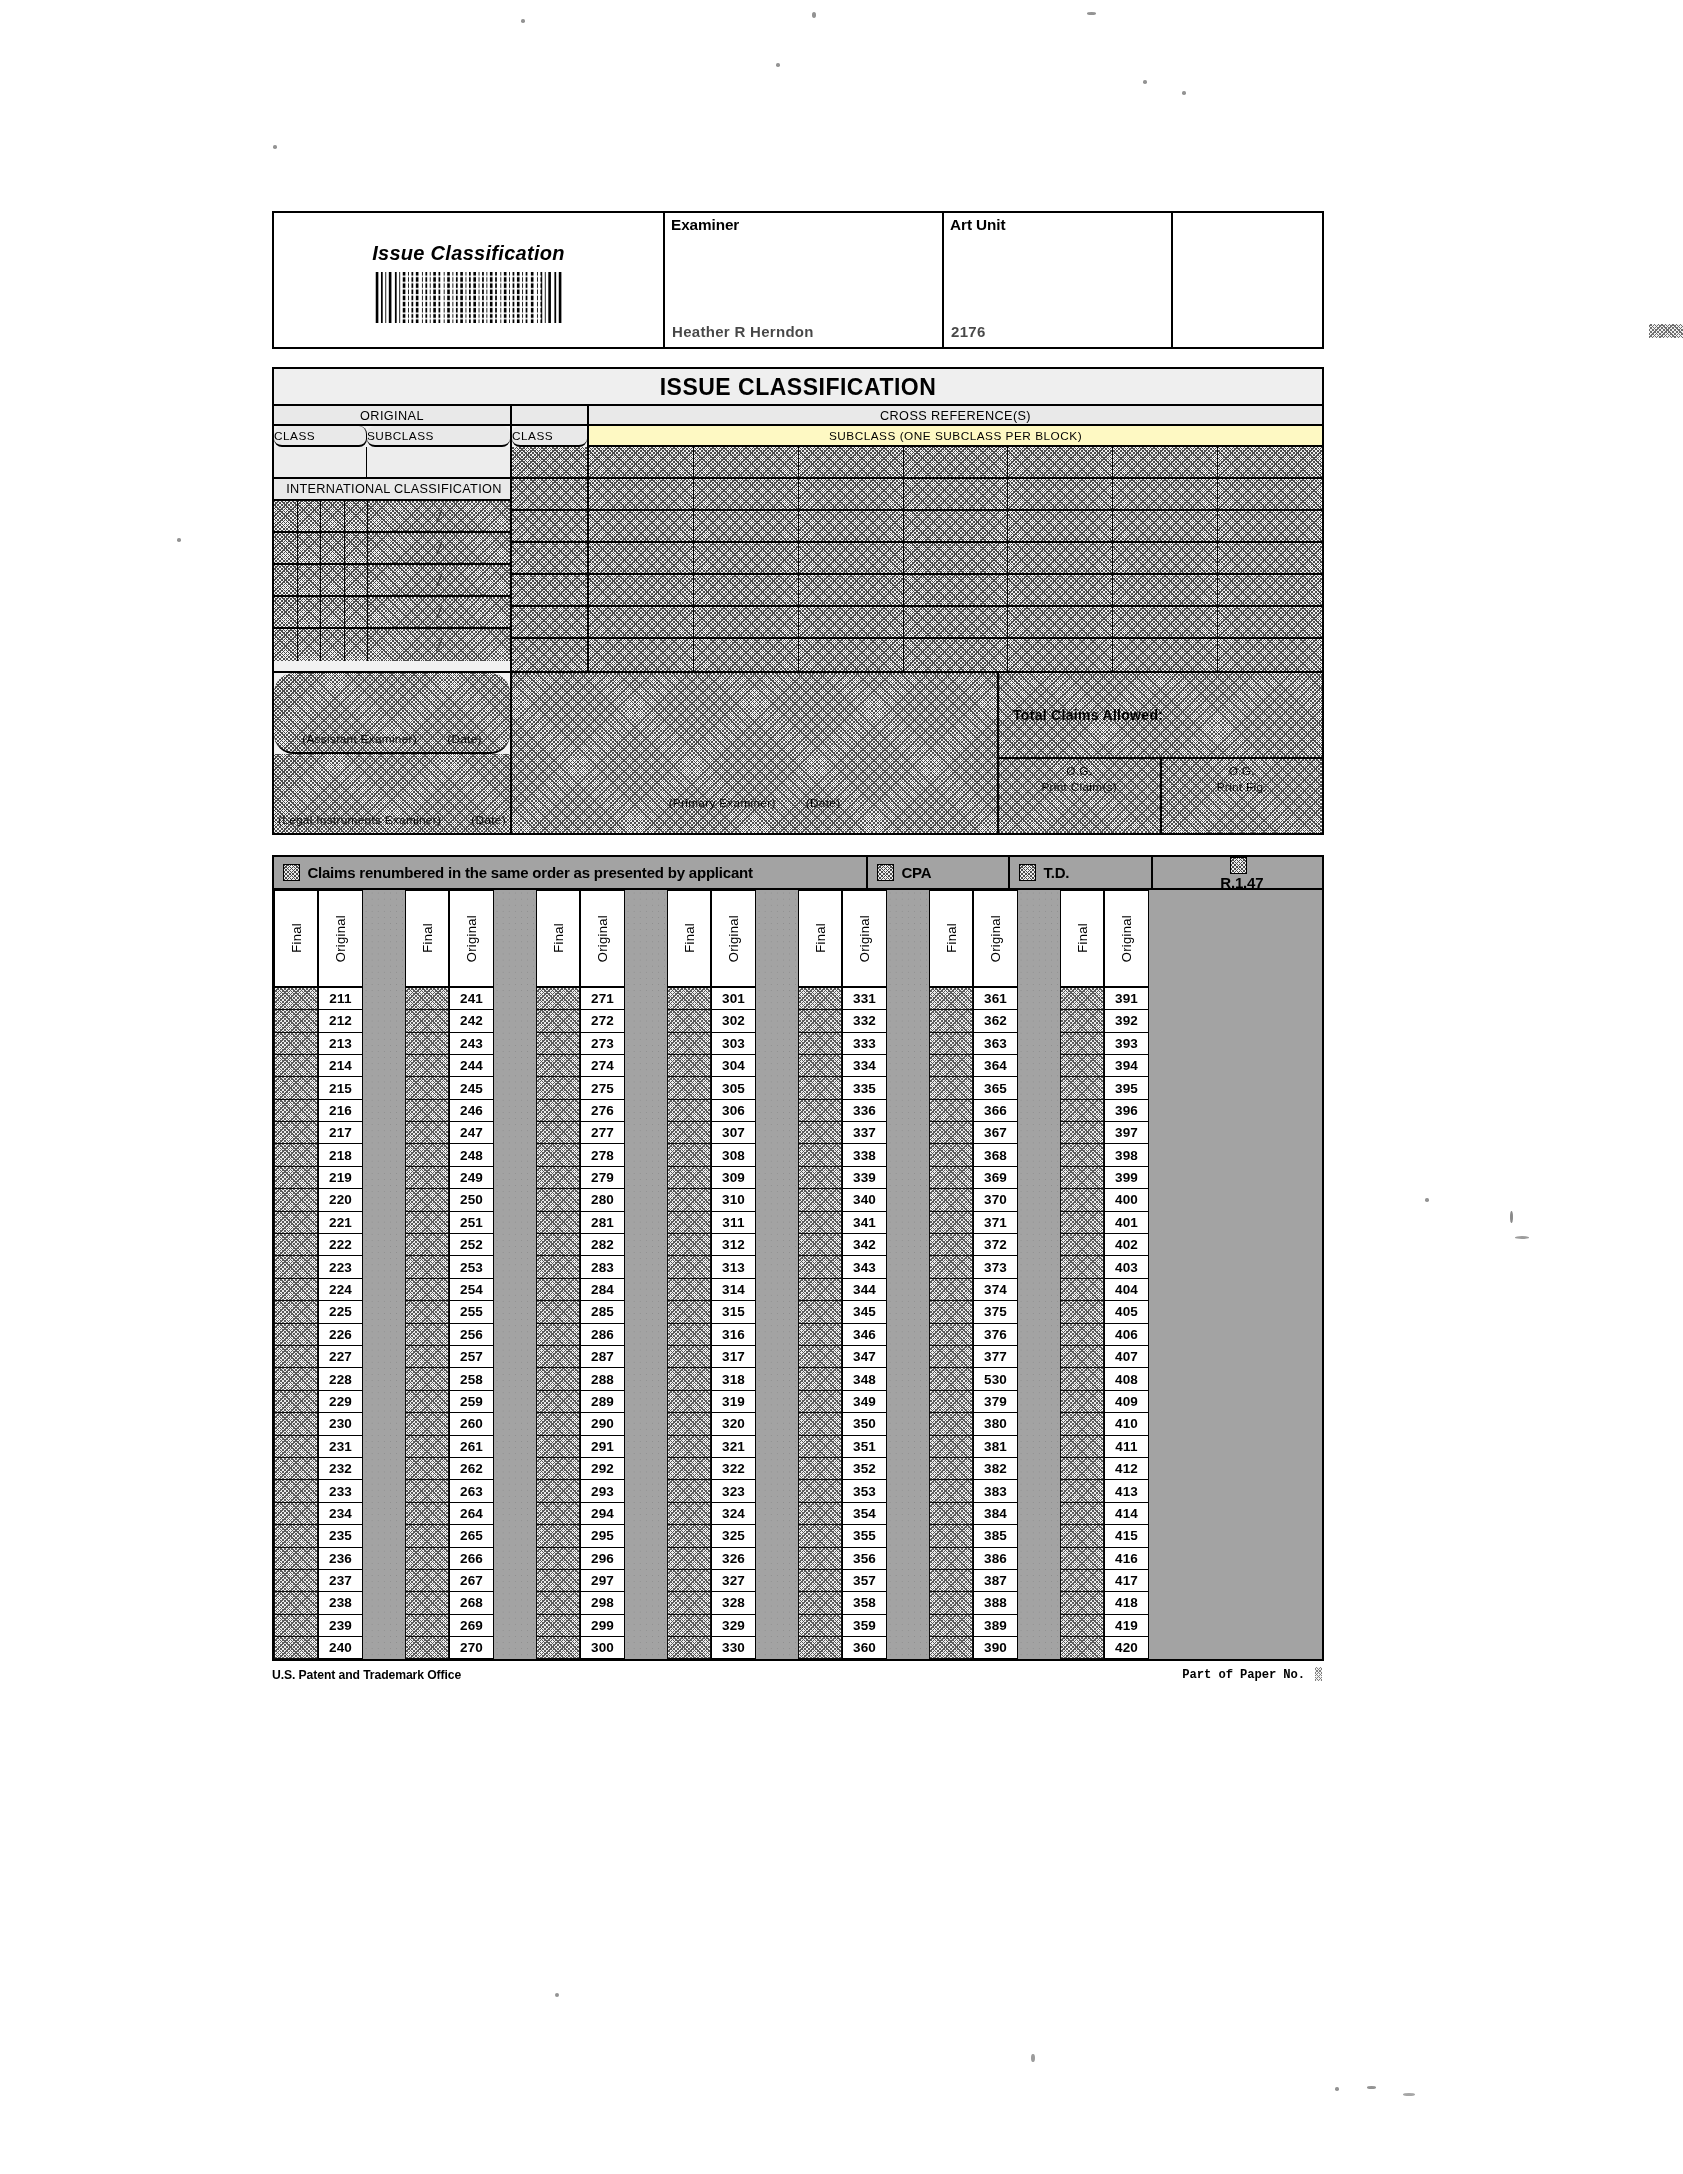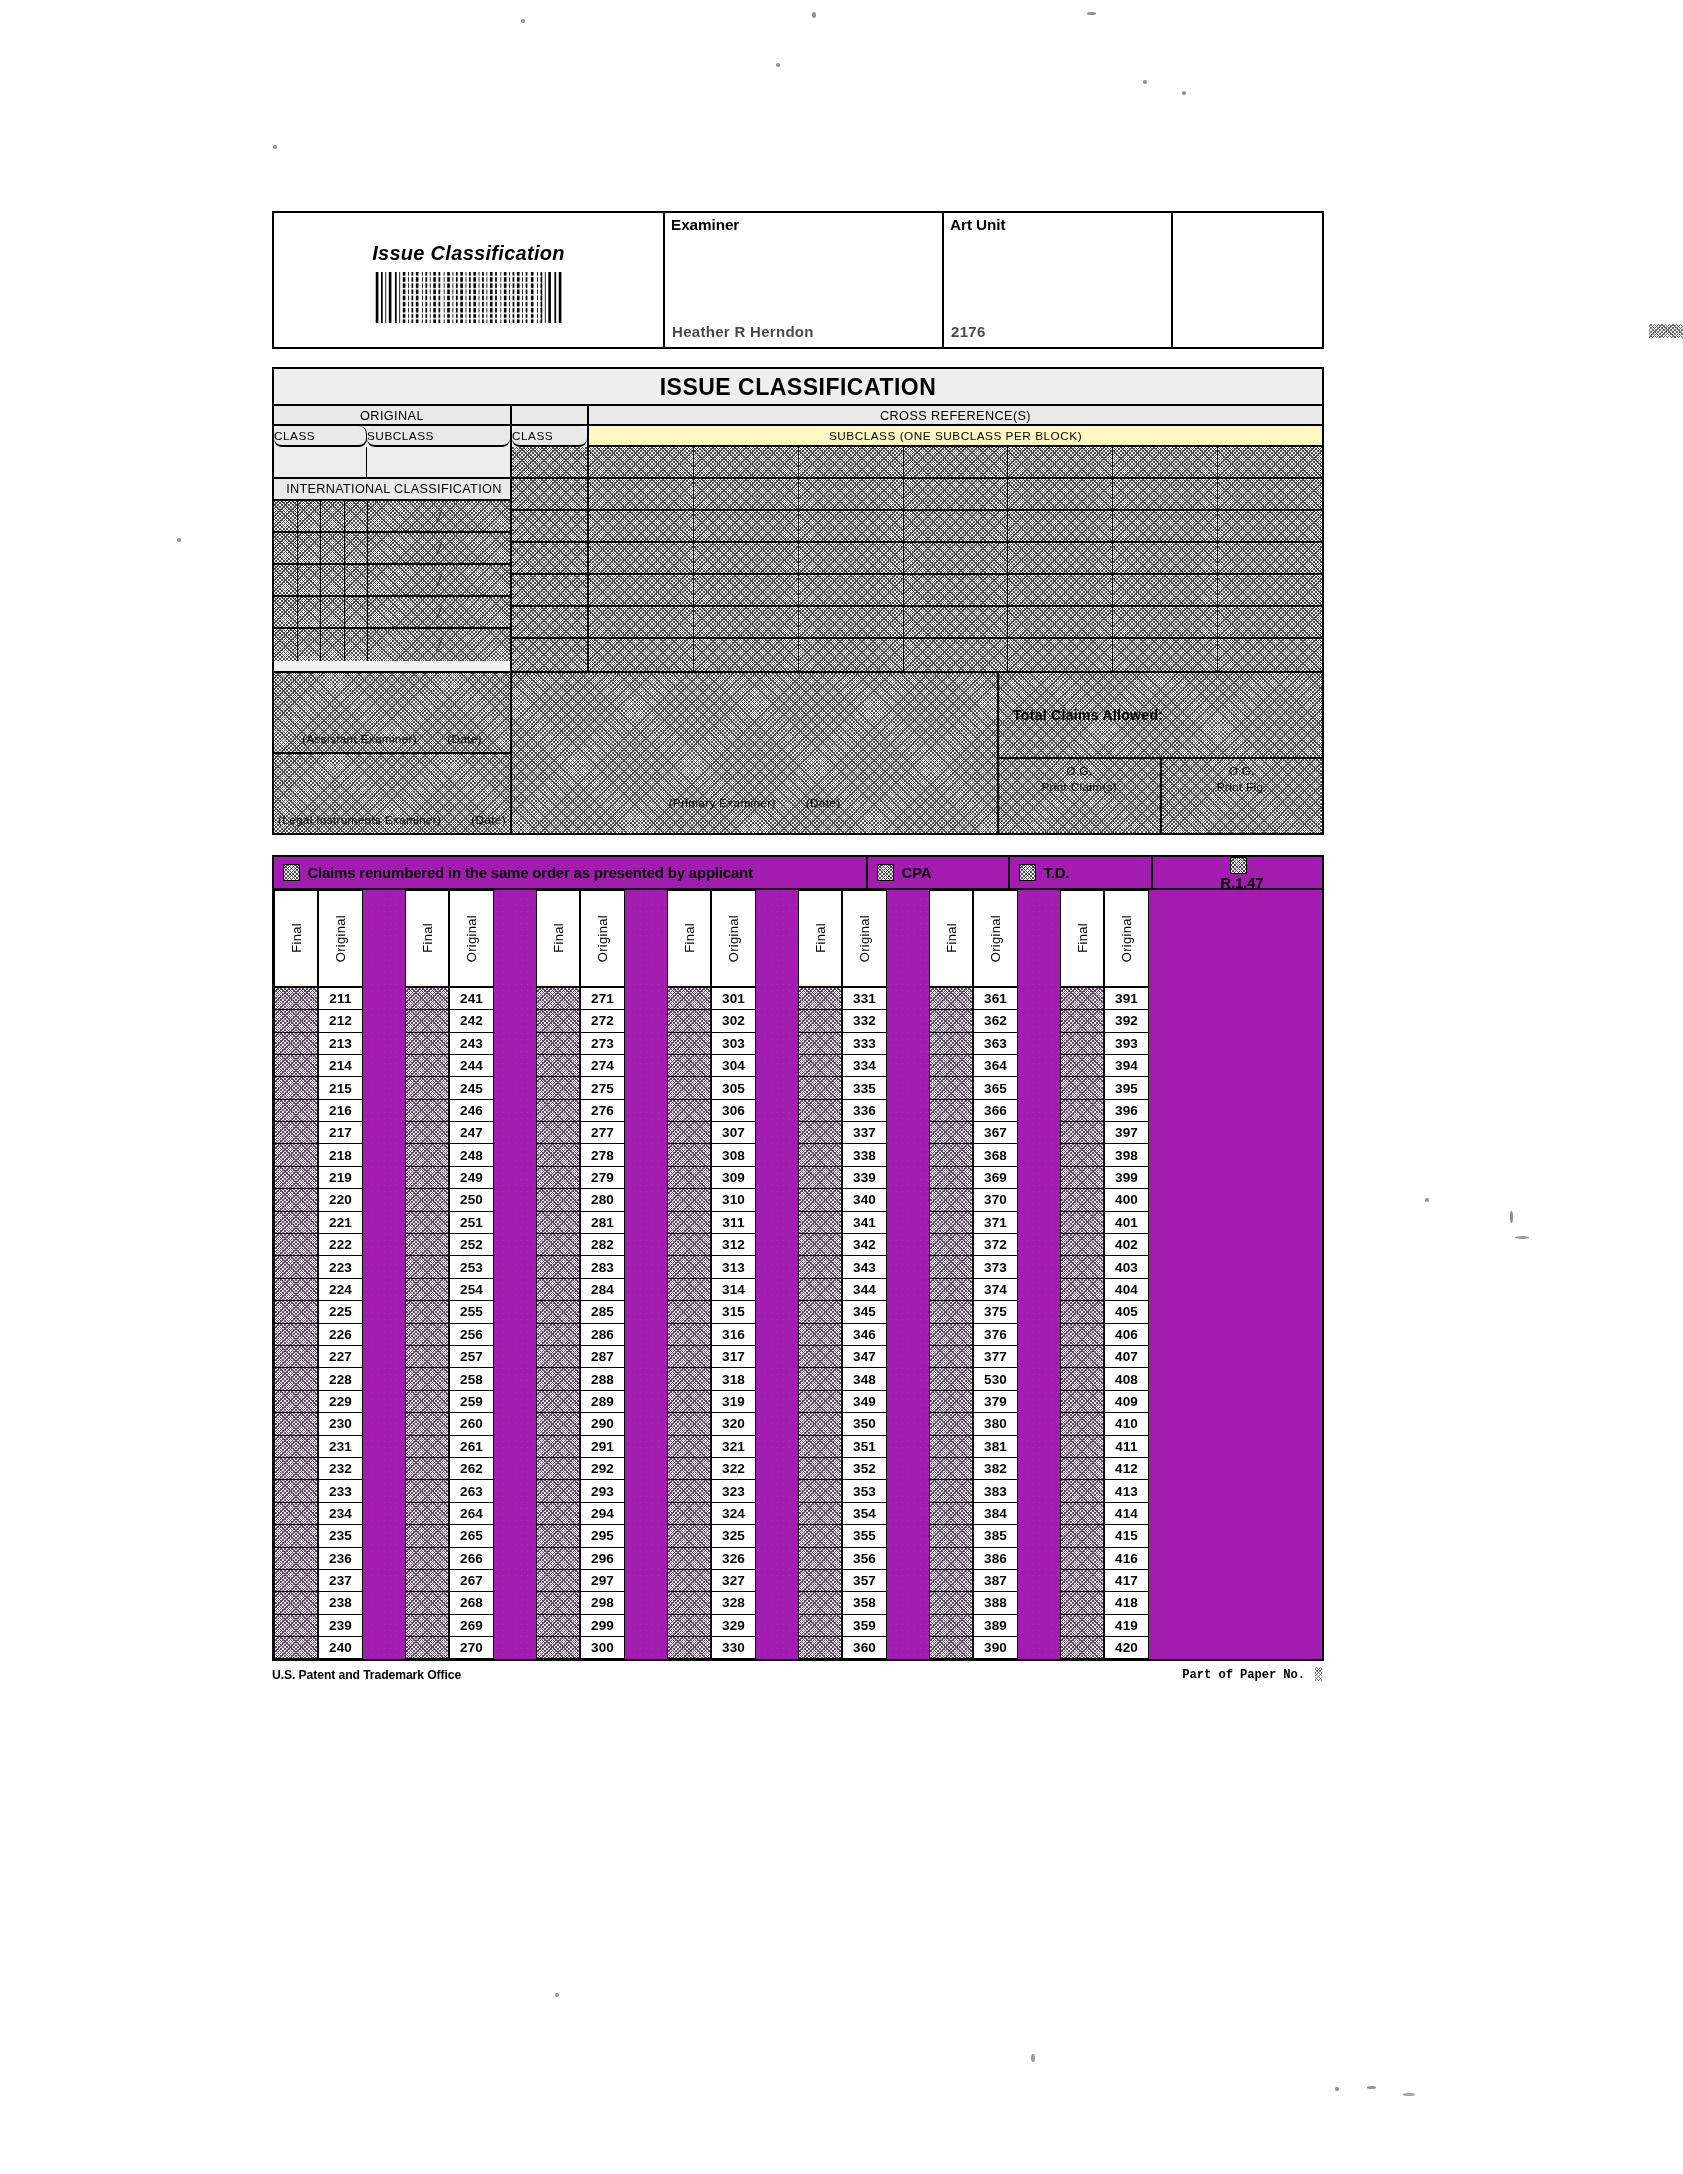--- a/index.html
+++ b/index.html
@@ -220,21 +220,21 @@
   .mid-cell:last-child { border-bottom: none; }
 
   
   .sigblock {
     display: flex;
     border-top: 2.6px solid #000;
     height: 162px;
     box-sizing: border-box;
   }
   .sig-left { width: 238px; box-sizing: border-box; border-right: 2.6px solid #000; display: flex; flex-direction: column; }
-  .sig-a { flex: 1; box-sizing: border-box; border-bottom: 2.6px solid #000; position: relative; background: #ededed; }
+  .sig-a { flex: 1; box-sizing: border-box; border-bottom: 2.6px solid #000; position: relative; background: #ededed; border-radius: 20px; }
   .sig-b { flex: 1; box-sizing: border-box; position: relative; background: #ededed; }
   .sig-mid { width: 487px; box-sizing: border-box; border-right: 2.6px solid #000; position: relative; background: #ededed; }
   .sig-right { flex: 1; box-sizing: border-box; display: flex; flex-direction: column; }
   .tca {
     flex: 1.15;
     box-sizing: border-box;
     border-bottom: 2.6px solid #000;
     background: #ededed;
     display: flex;
     align-items: center;
@@ -264,21 +264,21 @@
     letter-spacing: 0.3px;
   }
   .sigcaption .gap { display: inline-block; width: 23px; }
   .sigcaption.mid { bottom: 23px; }
 
   
   .claimswrap {
     margin-top: 20px;
     border: 2.6px solid #000;
     box-sizing: border-box;
-    background: #a21caf;
+    background: #a3a3a3;
   }
   .claims-hdr {
     display: flex;
     height: 33px;
     box-sizing: border-box;
     border-bottom: 2.6px solid #000;
     align-items: center;
   }
   .ch-seg {
     box-sizing: border-box;

